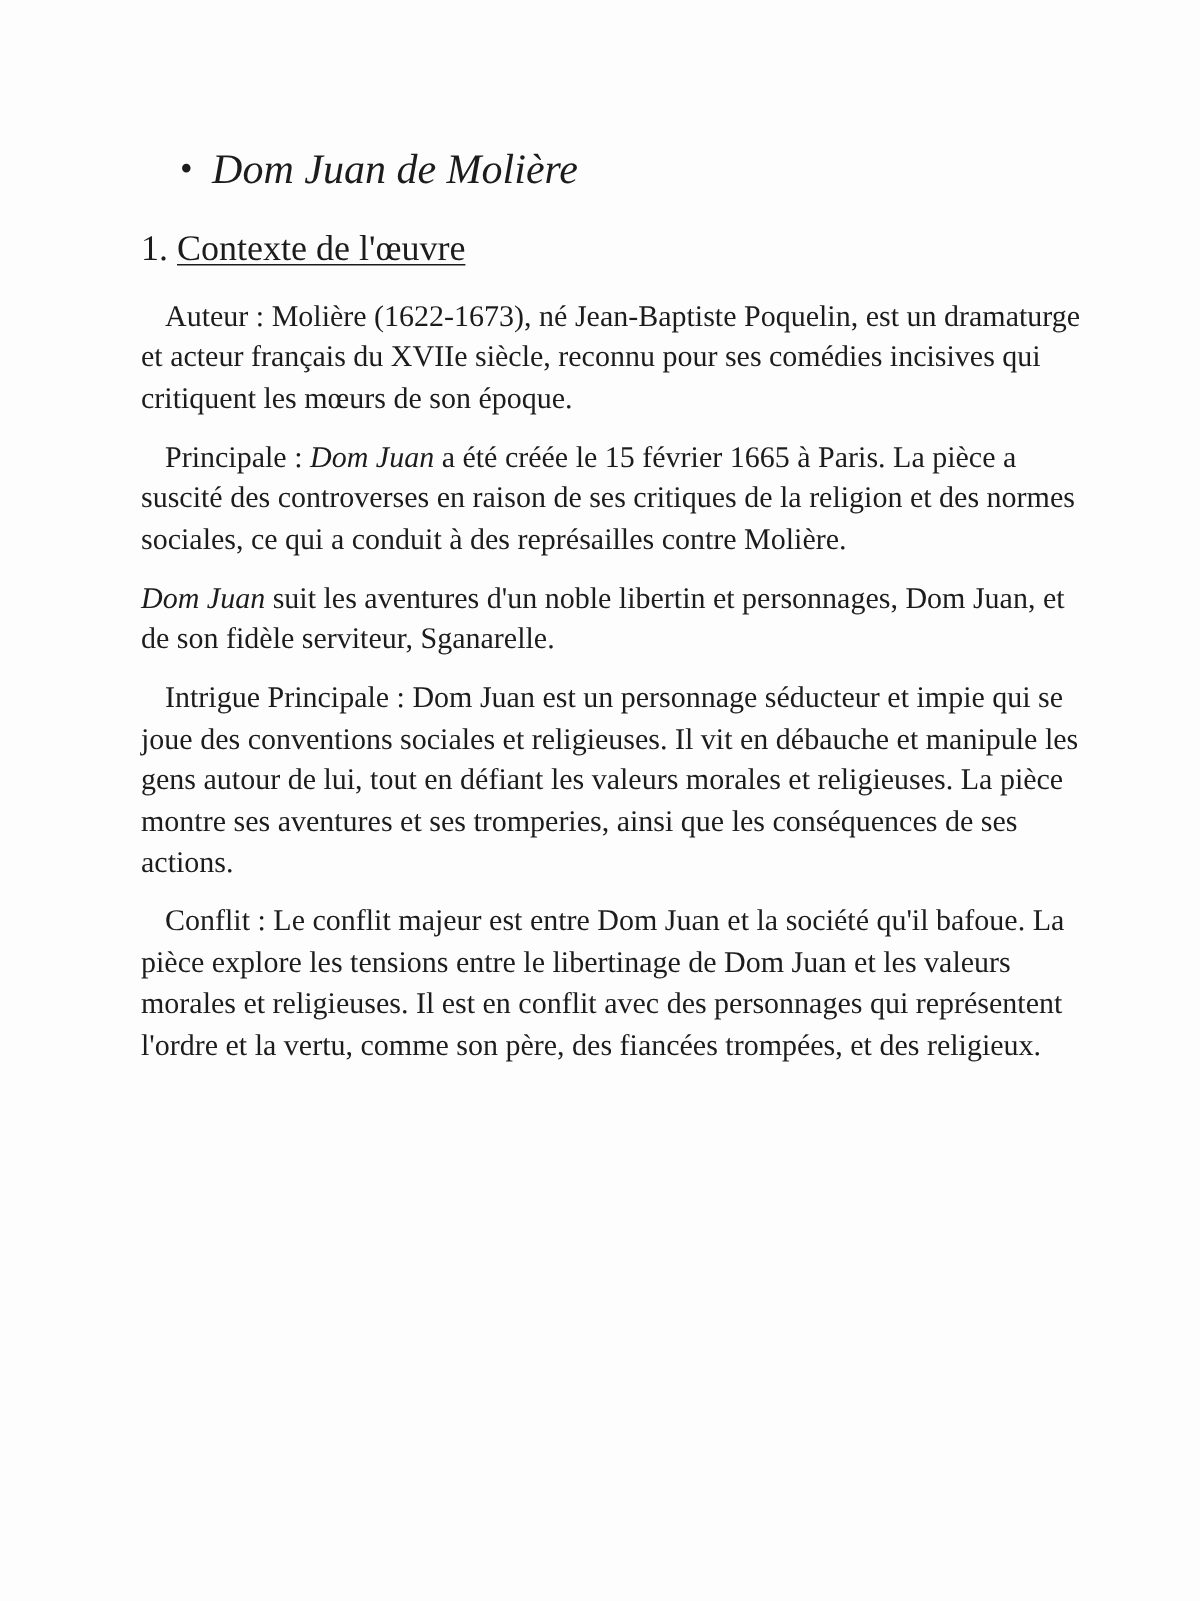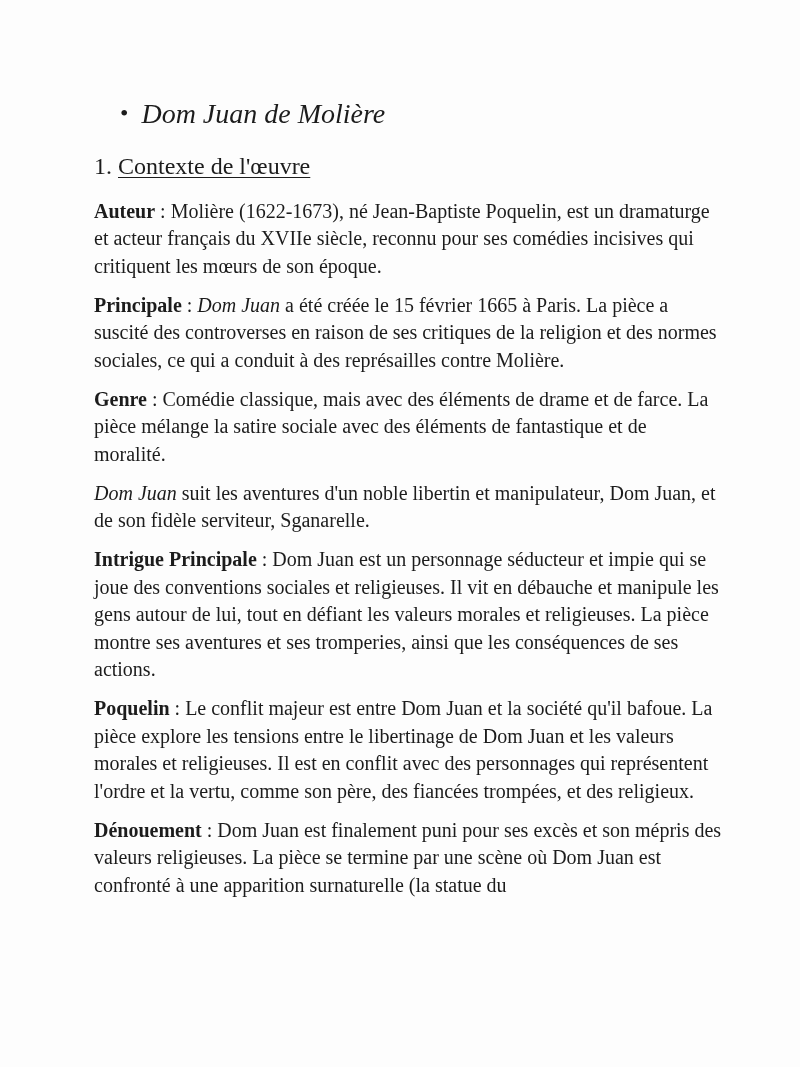--- a/index.html
+++ b/index.html
@@ -46,35 +46,33 @@
   .heading .h-text {
     text-decoration: underline;
     text-underline-offset: 3px;
     text-decoration-thickness: 1.4px;
   }
   .para {
     margin: 0 0 11.5px 0;
     font-size: 20px;
     line-height: 27.5px;
   }
-  .bold   { font-weight: bold; }
+  .bold   { font-weight: normal; margin-left: 16px; }
   .italic { font-style: italic; }
 </style>
 </head>
 <body>
 
 <div class="page">
   <div class="doc-body">
     <div class="title-line">
       <span class="bullet">•</span>
       <span>Dom Juan de Molière</span>
     </div>
 
   <p class="heading"><span class="h-num">1. </span><span class="h-text">Contexte de l'œuvre</span></p>
       <p class="para"><span class="bold">Auteur</span><span> : Molière (1622-1673), né Jean-Baptiste Poquelin, est un dramaturge et acteur français du XVIIe siècle, reconnu pour ses comédies incisives qui critiquent les mœurs de son époque.</span></p>
       <p class="para"><span class="bold">Principale</span><span> : </span><span class="italic">Dom Juan</span><span> a été créée le 15 février 1665 à Paris. La pièce a suscité des controverses en raison de ses critiques de la religion et des normes sociales, ce qui a conduit à des représailles contre Molière.</span></p>
-      <p class="para"><span class="bold">Genre</span><span> : Comédie classique, mais avec des éléments de drame et de farce. La pièce mélange la satire sociale avec des éléments de fantastique et de moralité.</span></p>
-      <p class="para"><span class="italic">Dom Juan</span><span> suit les aventures d'un noble libertin et manipulateur, Dom Juan, et de son fidèle serviteur, Sganarelle.</span></p>
+      <p class="para"><span class="italic">Dom Juan</span><span> suit les aventures d'un noble libertin et personnages, Dom Juan, et de son fidèle serviteur, Sganarelle.</span></p>
       <p class="para"><span class="bold">Intrigue Principale</span><span> : Dom Juan est un personnage séducteur et impie qui se joue des conventions sociales et religieuses. Il vit en débauche et manipule les gens autour de lui, tout en défiant les valeurs morales et religieuses. La pièce montre ses aventures et ses tromperies, ainsi que les conséquences de ses actions.</span></p>
-      <p class="para"><span class="bold">Poquelin</span><span> : Le conflit majeur est entre Dom Juan et la société qu'il bafoue. La pièce explore les tensions entre le libertinage de Dom Juan et les valeurs morales et religieuses. Il est en conflit avec des personnages qui représentent l'ordre et la vertu, comme son père, des fiancées trompées, et des religieux.</span></p>
-      <p class="para"><span class="bold">Dénouement</span><span> : Dom Juan est finalement puni pour ses excès et son mépris des valeurs religieuses. La pièce se termine par une scène où Dom Juan est confronté à une apparition surnaturelle (la statue du</span></p>
+      <p class="para"><span class="bold">Conflit</span><span> : Le conflit majeur est entre Dom Juan et la société qu'il bafoue. La pièce explore les tensions entre le libertinage de Dom Juan et les valeurs morales et religieuses. Il est en conflit avec des personnages qui représentent l'ordre et la vertu, comme son père, des fiancées trompées, et des religieux.</span></p>
     </div>
 </div>
 
 </body></html>

